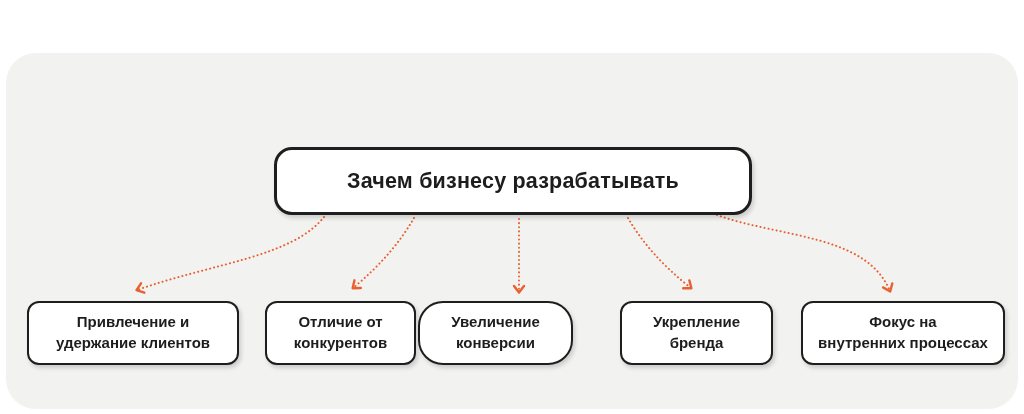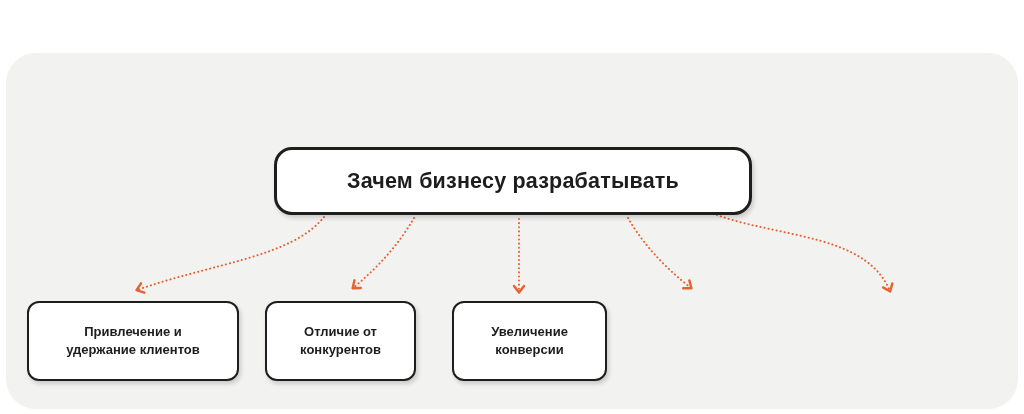--- a/index.html
+++ b/index.html
@@ -59,29 +59,29 @@
   .root-node{
     left:268px;top:94px;width:478px;height:68px;
     border-width:3px;
     border-radius:18px;
     font-size:21.5px;
     line-height:1.42;
     letter-spacing:0.2px;
   }
 
   .child-node{
-    top:248px;height:80px;
-    font-size:13px;
+    top:248px;height:64px;
+    font-size:15px;
     line-height:1.38;
     padding:12px 6px;
   }
   .child-node span{display:block;width:100%;text-wrap:balance;}
   .node-1{left:21px;width:212px;}
   .node-2{left:259px;width:151px;text-align:center;}
-  .node-3{left:446px;width:155px;}
+  .node-3{left:412px;width:155px;border-radius:25px;}
   .node-4{left:614px;width:153px;}
   .node-5{left:795px;width:204px;}
 </style>
 </head>
 <body>
 
 <div class="panel">
 
   <svg class="arrows" viewBox="0 0 1024 414" aria-hidden="true">
     <defs>
@@ -102,14 +102,20 @@
 
   <div class="node child-node node-1">
     <span>Привлечение и удержание клиентов</span>
   </div>
   <div class="node child-node node-2">
     <span>Отличие от конкурентов</span>
   </div>
   <div class="node child-node node-3">
     <span>Увеличение конверсии</span>
   </div>
+  <div class="node child-node node-4">
+    <span>Укрепление бренда</span>
+  </div>
+  <div class="node child-node node-5">
+    <span>Фокус на внутренних процессах</span>
+  </div>
 
 </div>
 
 </body></html>

